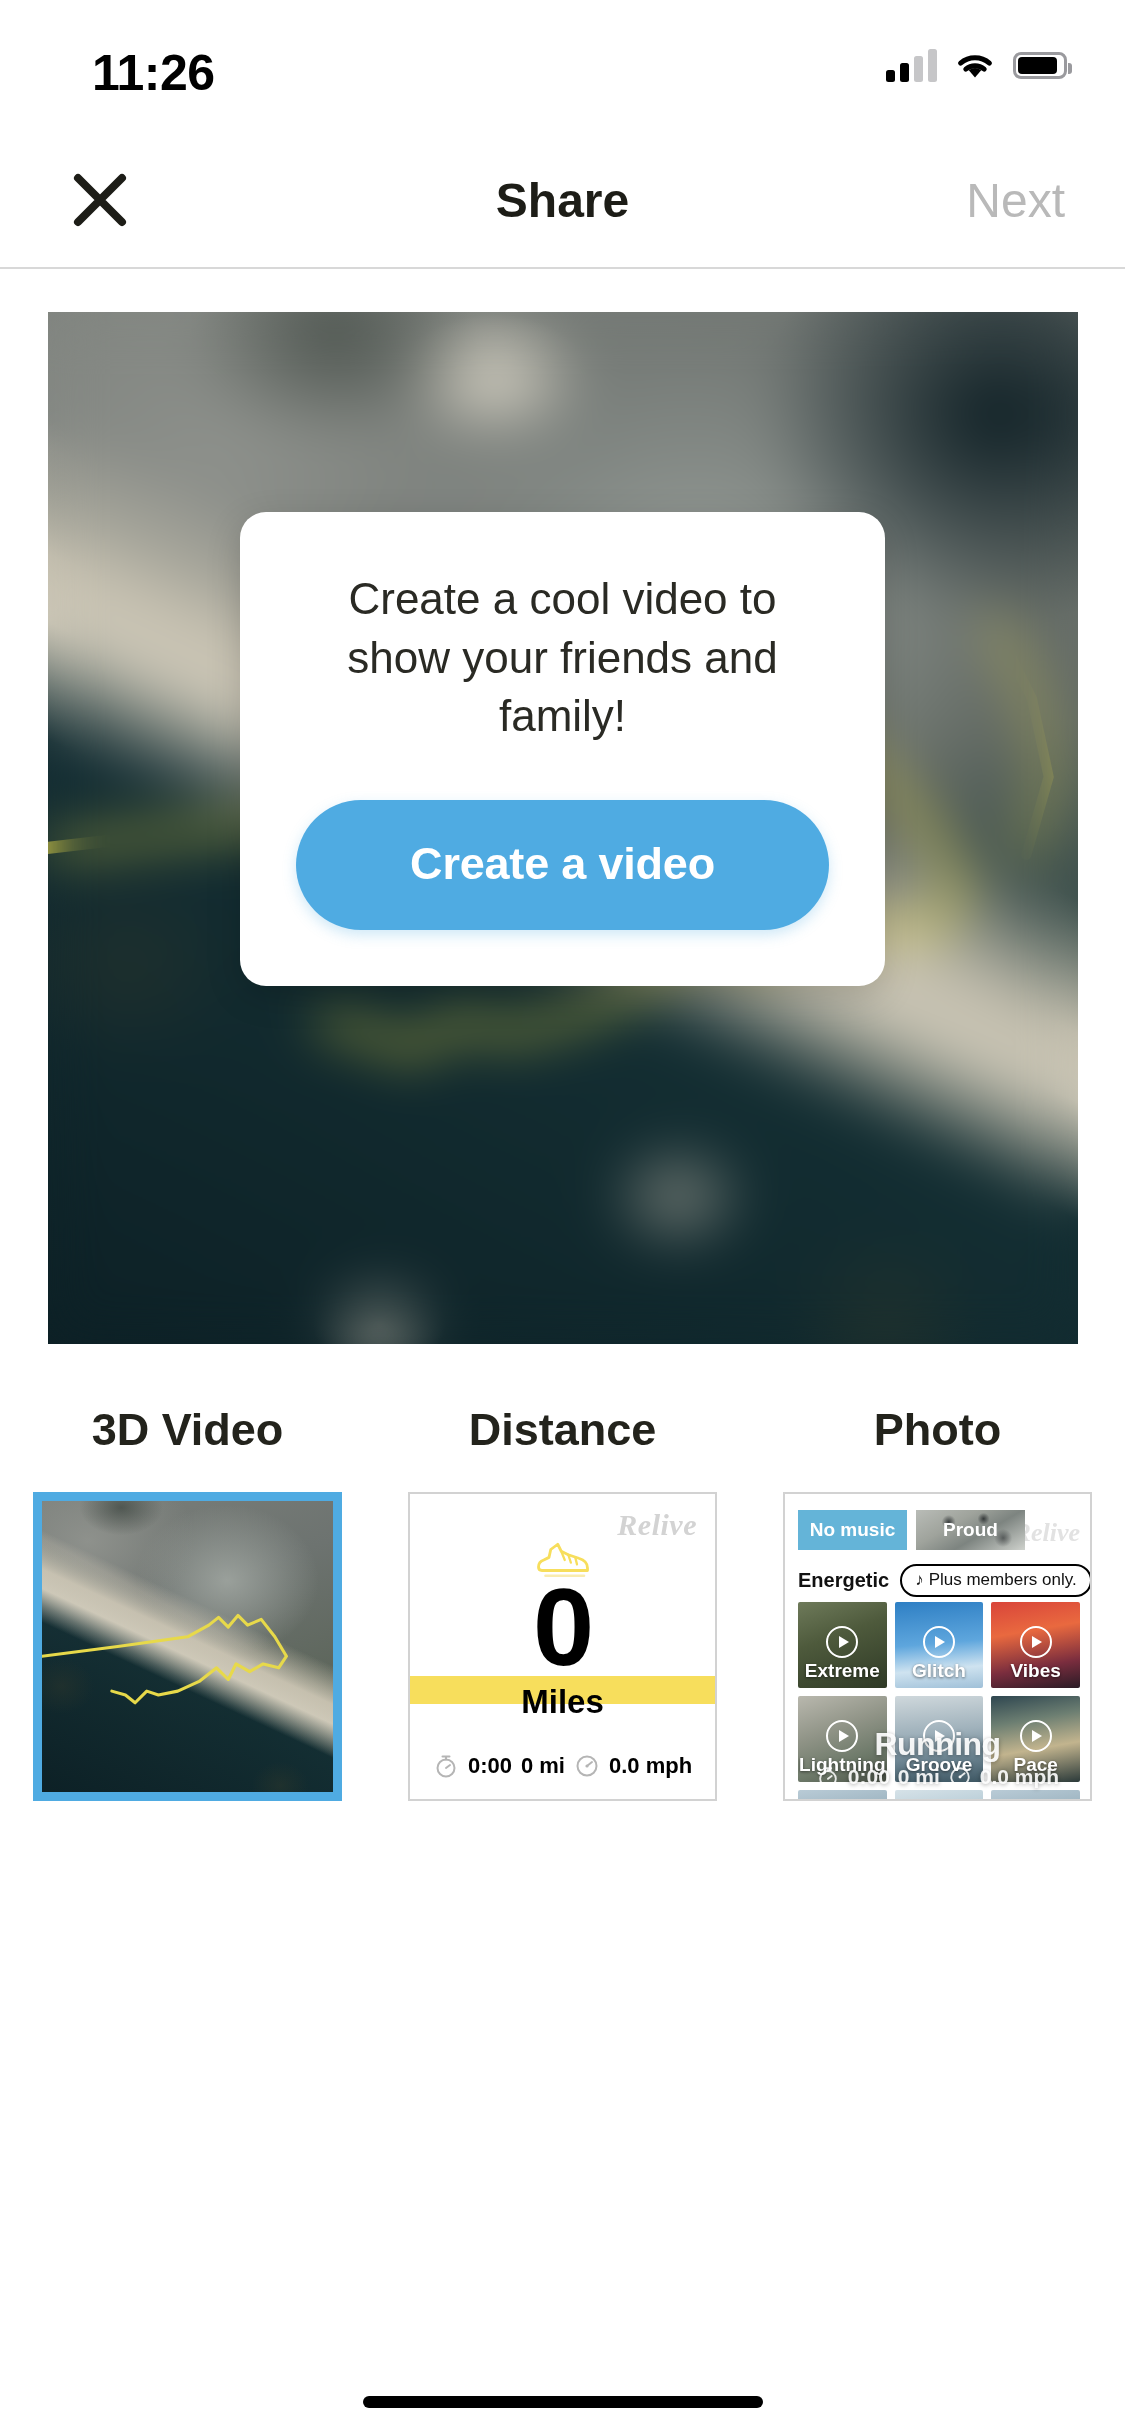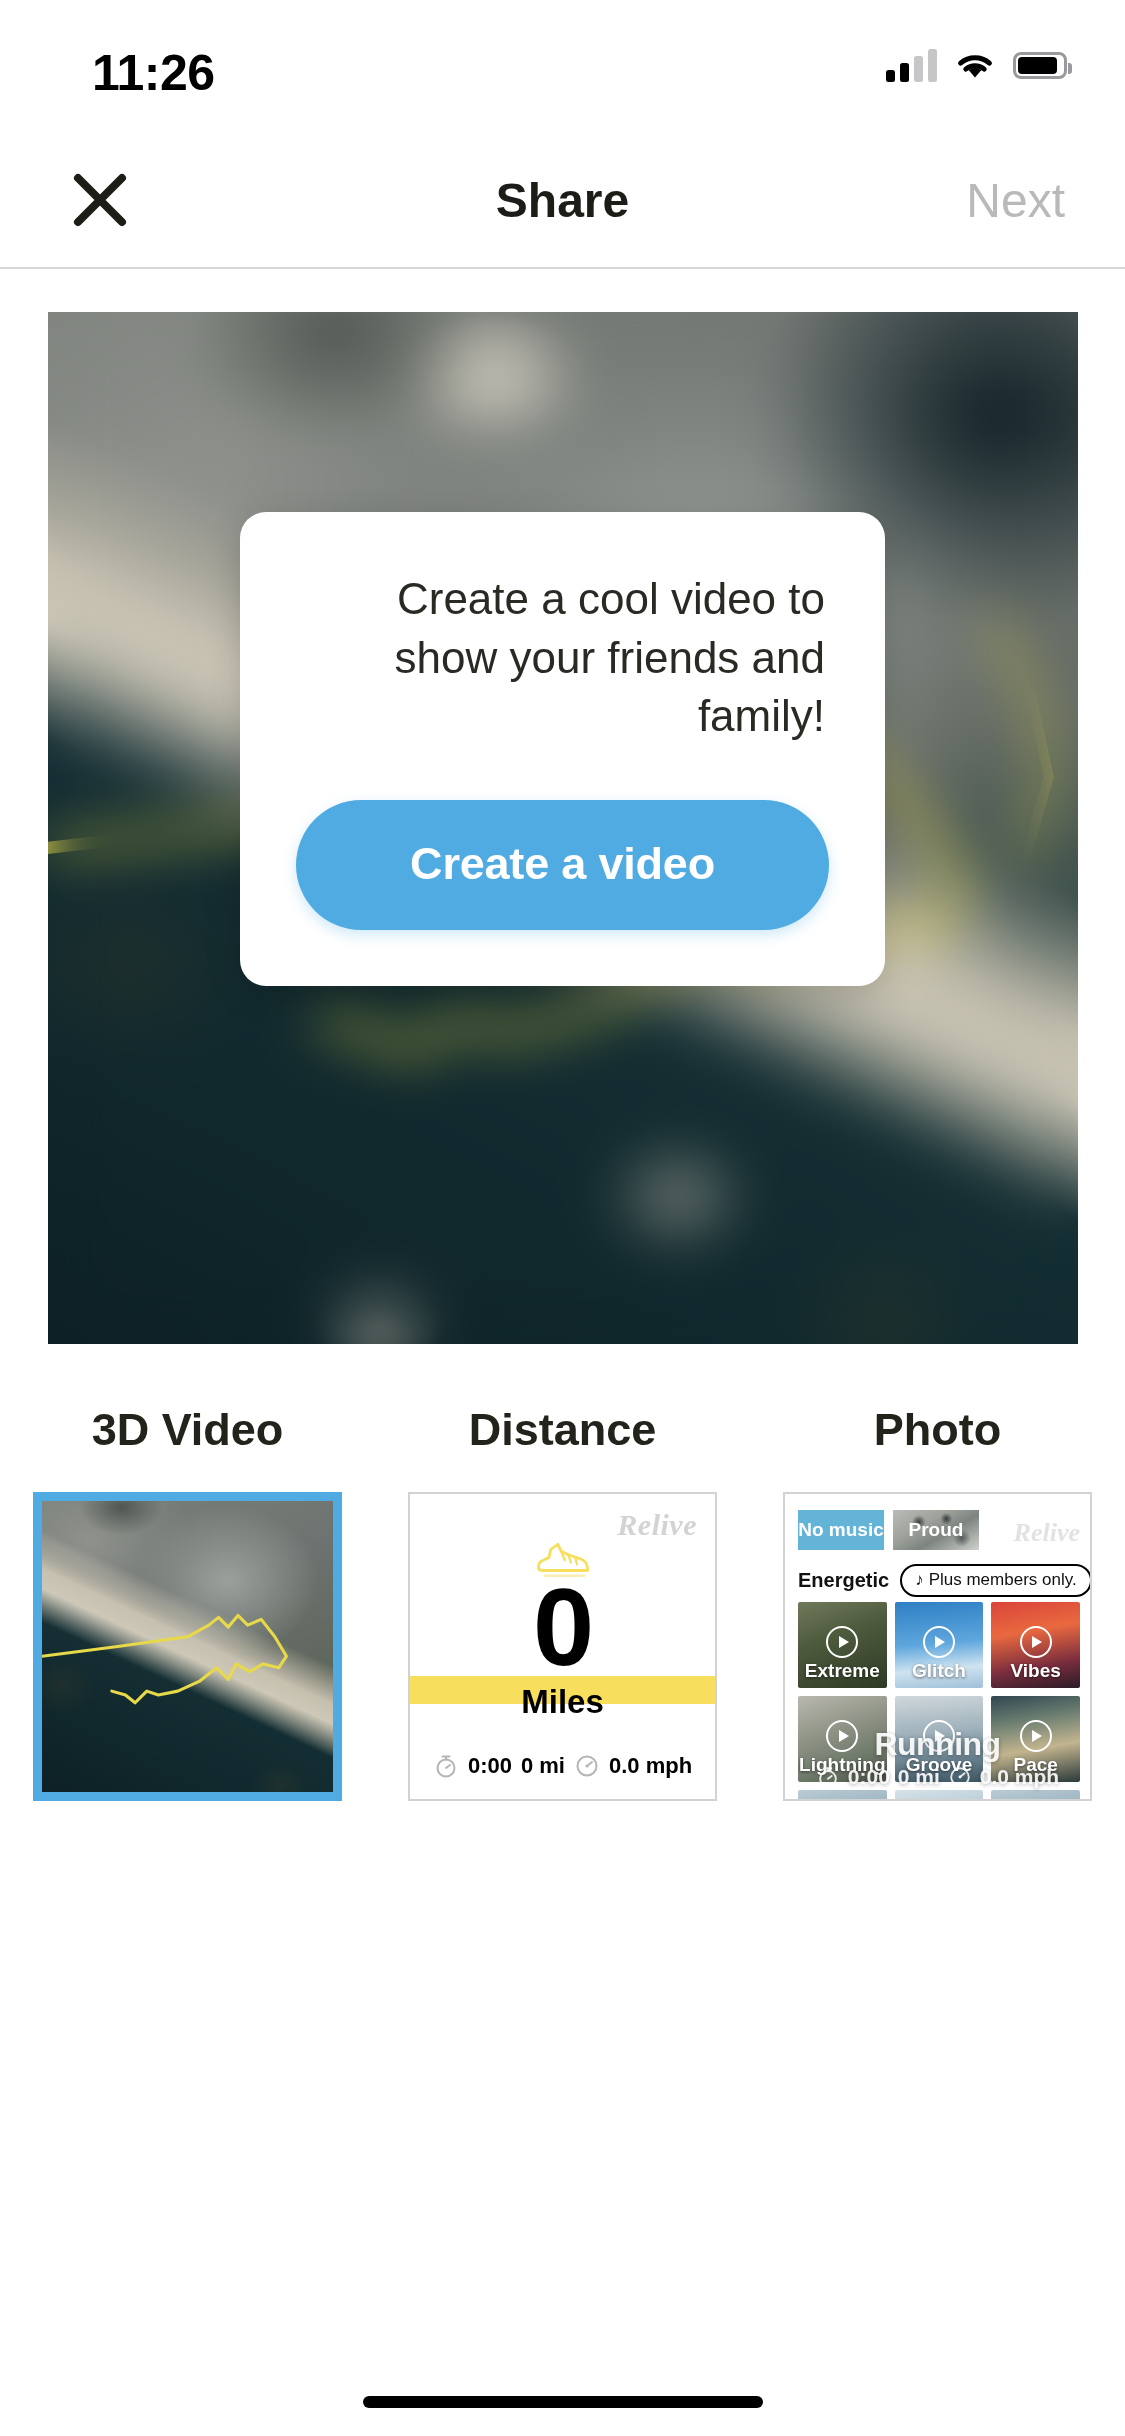--- a/index.html
+++ b/index.html
@@ -112,21 +112,21 @@
     position:absolute; left:240px; top:512px; width:645px;
     background:#fff; border-radius:26px;
     padding:58px 56px 56px;
     box-shadow:0 10px 34px rgba(0,0,0,.17);
   }
   .modal-title{
     text-align:center; font-size:62px; font-weight:700;
     color:#23231c; letter-spacing:-1px; margin-bottom:40px;
   }
   .modal-body{
-    text-align:right; font-size:44px; line-height:1.33;
+    text-align:center; font-size:44px; line-height:1.33;
     color:#2a2a24; font-weight:400; margin-bottom:54px;
     padding:0 4px;
   }
   .modal-cta{
     display:block; width:100%; border:none; cursor:pointer;
     background:#4fabe2; color:#fff;
     font-family:inherit; font-size:45px; font-weight:700;
     border-radius:70px; padding:38px 0 40px;
     letter-spacing:-0.2px;
     box-shadow:0 5px 14px rgba(79,171,226,.28);
@@ -186,21 +186,21 @@
 
   
   .music{ position:absolute; inset:0; background:#fff; overflow:hidden; }
   .music-relive{
     position:absolute; right:10px; top:24px;
     font-family:"Liberation Serif", serif; font-style:italic;
     font-size:26px; font-weight:700; color:#e2e2e2;
   }
   .chips{ position:absolute; left:13px; top:16px; display:flex; gap:9px; }
   .chip{
-    width:86px; height:40px; display:flex; align-items:center; justify-content:center;
+    width:109px; height:40px; display:flex; align-items:center; justify-content:center;
     font-size:19px; font-weight:700; color:#fff; cursor:pointer;
   }
   .chip.on{ background:#64b4d8; }
   .chip.photo{
     background:linear-gradient(150deg,#b9bcb7 0%,#9fa39c 35%,#7d8480 60%,#cfd2cd 100%);
     position:relative;
   }
   .chip.photo::before{
     content:""; position:absolute; inset:0;
     background:

